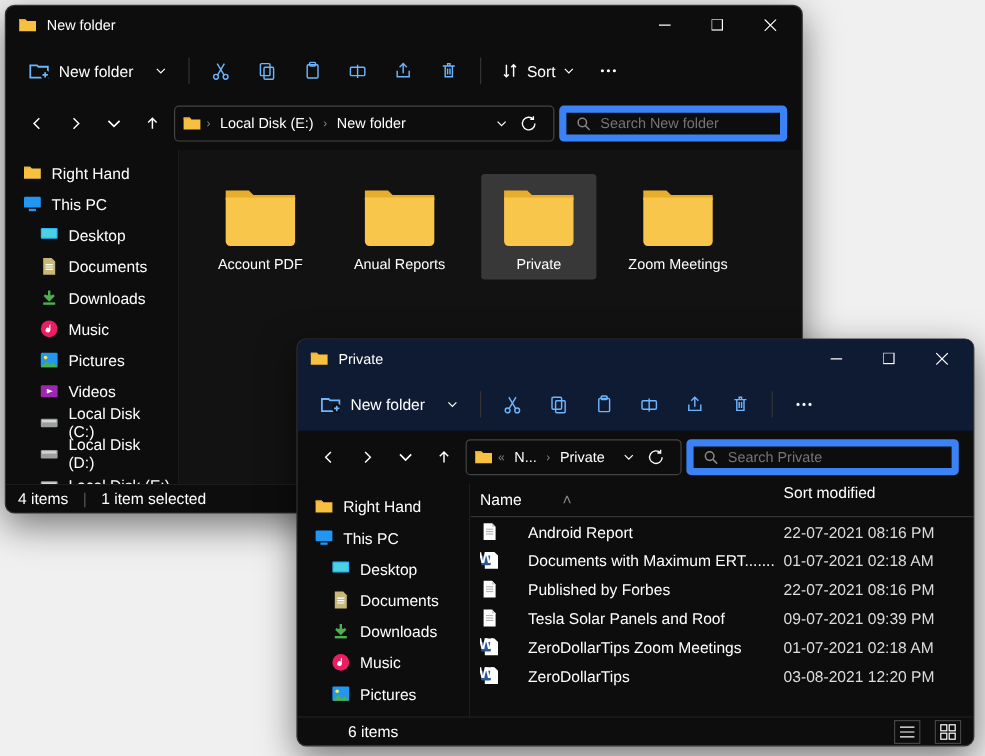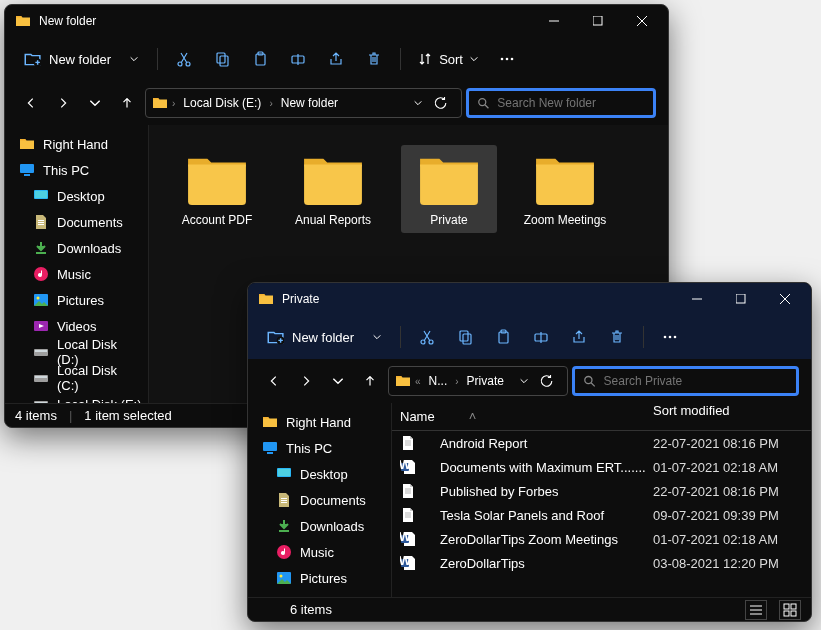--- a/index.html
+++ b/index.html
@@ -18,21 +18,21 @@
 .tbtn{width:36px;height:32px;display:flex;align-items:center;justify-content:center;border-radius:4px;}
 .tbtn svg{width:16px;height:16px;}
 .sortbtn{display:flex;align-items:center;gap:6px;padding:0 8px;height:32px;}
 .navrow{display:flex;align-items:center;height:44px;padding:0 12px;gap:4px;}
 .navbtn{width:28px;height:28px;display:flex;align-items:center;justify-content:center;}
 .navbtn svg{width:14px;height:14px;}
 .addrbar{flex:1;display:flex;align-items:center;height:30px;border:1px solid #444;border-radius:4px;padding:0 6px;gap:4px;background:#0d0d0d;}
 .addrbar .crumb{padding:2px 4px;font-size:12px;}
 .addrbar .chev{color:#888;font-size:10px;}
 .refresh{width:28px;height:28px;display:flex;align-items:center;justify-content:center;}
-.searchbar{width:190px;height:30px;border:3px solid #3b82f6;border-radius:4px;display:flex;align-items:center;padding:0 8px;gap:8px;color:#888;}
+.searchbar{width:190px;height:30px;border:6px solid #3b82f6;border-radius:4px;display:flex;align-items:center;padding:0 8px;gap:8px;color:#888;}
 .searchbar input{background:none;border:0;outline:0;color:#888;font-size:12px;width:100%;}
 .body{flex:1;display:flex;overflow:hidden;}
 .sidebar{width:144px;background:#0d0d0d;overflow-y:auto;padding:6px 0;border-right:1px solid #222;}
 .sidebar::-webkit-scrollbar{width:10px;}
 .sidebar::-webkit-scrollbar-thumb{background:#444;}
 .sitem{display:flex;align-items:center;height:26px;padding:0 6px 0 14px;gap:8px;font-size:12px;}
 .sitem.indent{padding-left:28px;}
 .sicon{width:16px;height:16px;flex:0 0 16px;}
 .content{flex:1;background:#121212;overflow:auto;position:relative;}
 .grid{display:flex;gap:20px;padding:20px;flex-wrap:wrap;}
@@ -364,27 +364,27 @@
         <div class="sitem indent">
           <svg class="sicon" viewBox="0 0 16 16">
             <use href="#video-s"></use>
           </svg>
           <span>Videos</span>
         </div>
         <div class="sitem indent">
           <svg class="sicon" viewBox="0 0 16 16">
             <use href="#disk-s"></use>
           </svg>
+          <span>Local Disk (C:)</span>
+        </div>
+        <div class="sitem indent">
+          <svg class="sicon" viewBox="0 0 16 16">
+            <use href="#disk-s"></use>
+          </svg>
           <span>Local Disk (D:)</span>
-        </div>
-        <div class="sitem indent">
-          <svg class="sicon" viewBox="0 0 16 16">
-            <use href="#disk-s"></use>
-          </svg>
-          <span>Local Disk (C:)</span>
         </div>
         <div class="sitem indent">
           <svg class="sicon" viewBox="0 0 16 16">
             <use href="#disk-s"></use>
           </svg>
           <span>Local Disk (E:)</span>
         </div>
       </div>
   <div class="content">
    <div class="grid" id="grid1">

